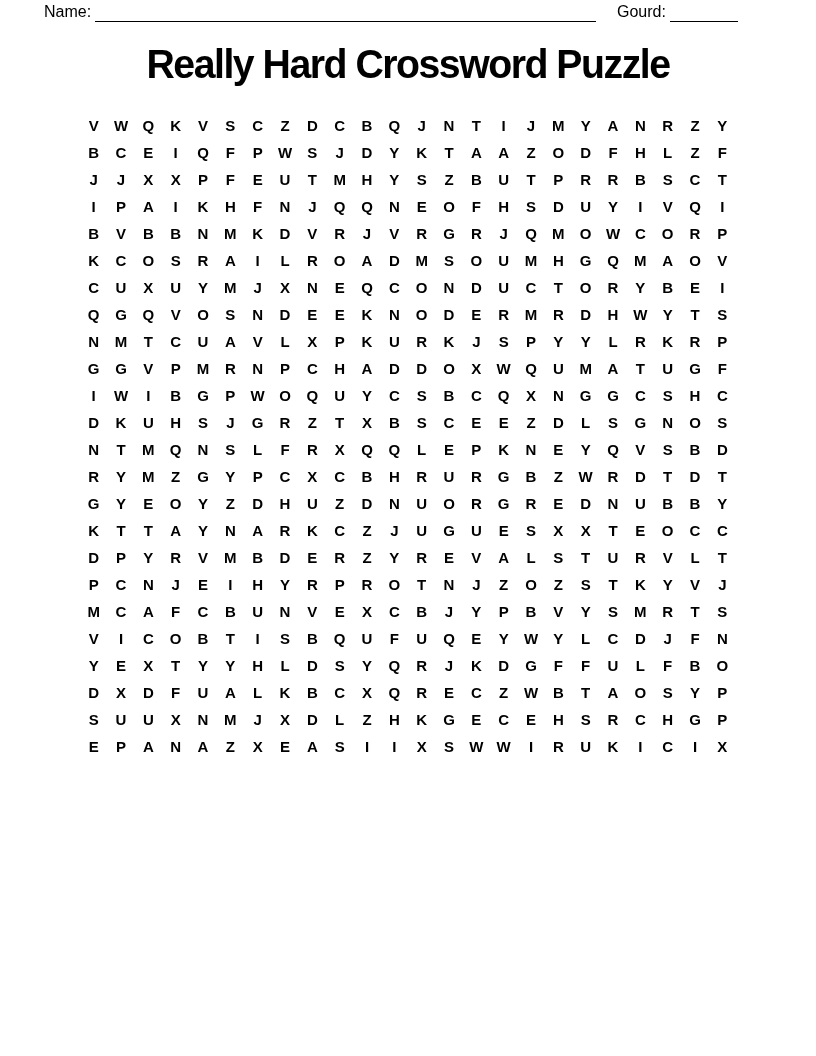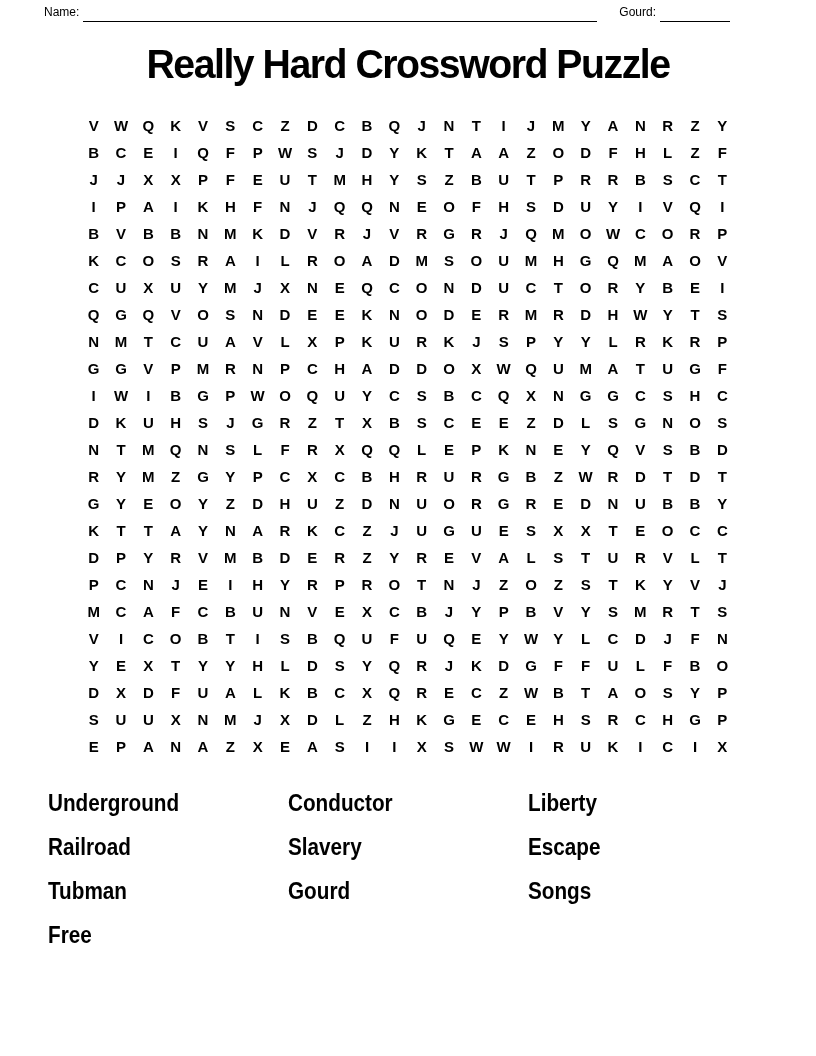--- a/index.html
+++ b/index.html
@@ -13,21 +13,21 @@
   }
   .page { position: absolute; inset: 0; width: 816px; height: 1056px; }
 
   
   .top-row {
     position: absolute;
     left: 44px; top: 2px;
     width: 694px;
     display: flex;
     align-items: flex-end;
-    font-size: 12px;
+    font-size: 16px;
     line-height: 20px;
   }
   .label { white-space: nowrap; }
   .blank-line {
     border-bottom: 1.6px solid #000;
     height: 19px;
     display: inline-block;
   }
   .name-line { width: 514px; margin-left: 4px; }
   .date-gap { width: 22px; }
@@ -667,26 +667,14 @@
       <div class="cell">I</div>
       <div class="cell">R</div>
       <div class="cell">U</div>
       <div class="cell">K</div>
       <div class="cell">I</div>
       <div class="cell">C</div>
       <div class="cell">I</div>
       <div class="cell">X</div>
     </div>
 
-  <div class="words" id="word-list">
-      <div class="word">Underground</div>
-      <div class="word">Conductor</div>
-      <div class="word">Liberty</div>
-      <div class="word">Railroad</div>
-      <div class="word">Slavery</div>
-      <div class="word">Escape</div>
-      <div class="word">Tubman</div>
-      <div class="word">Gourd</div>
-      <div class="word">Songs</div>
-      <div class="word">Free</div>
-    </div>
 
 </div>
 
 </body></html>

